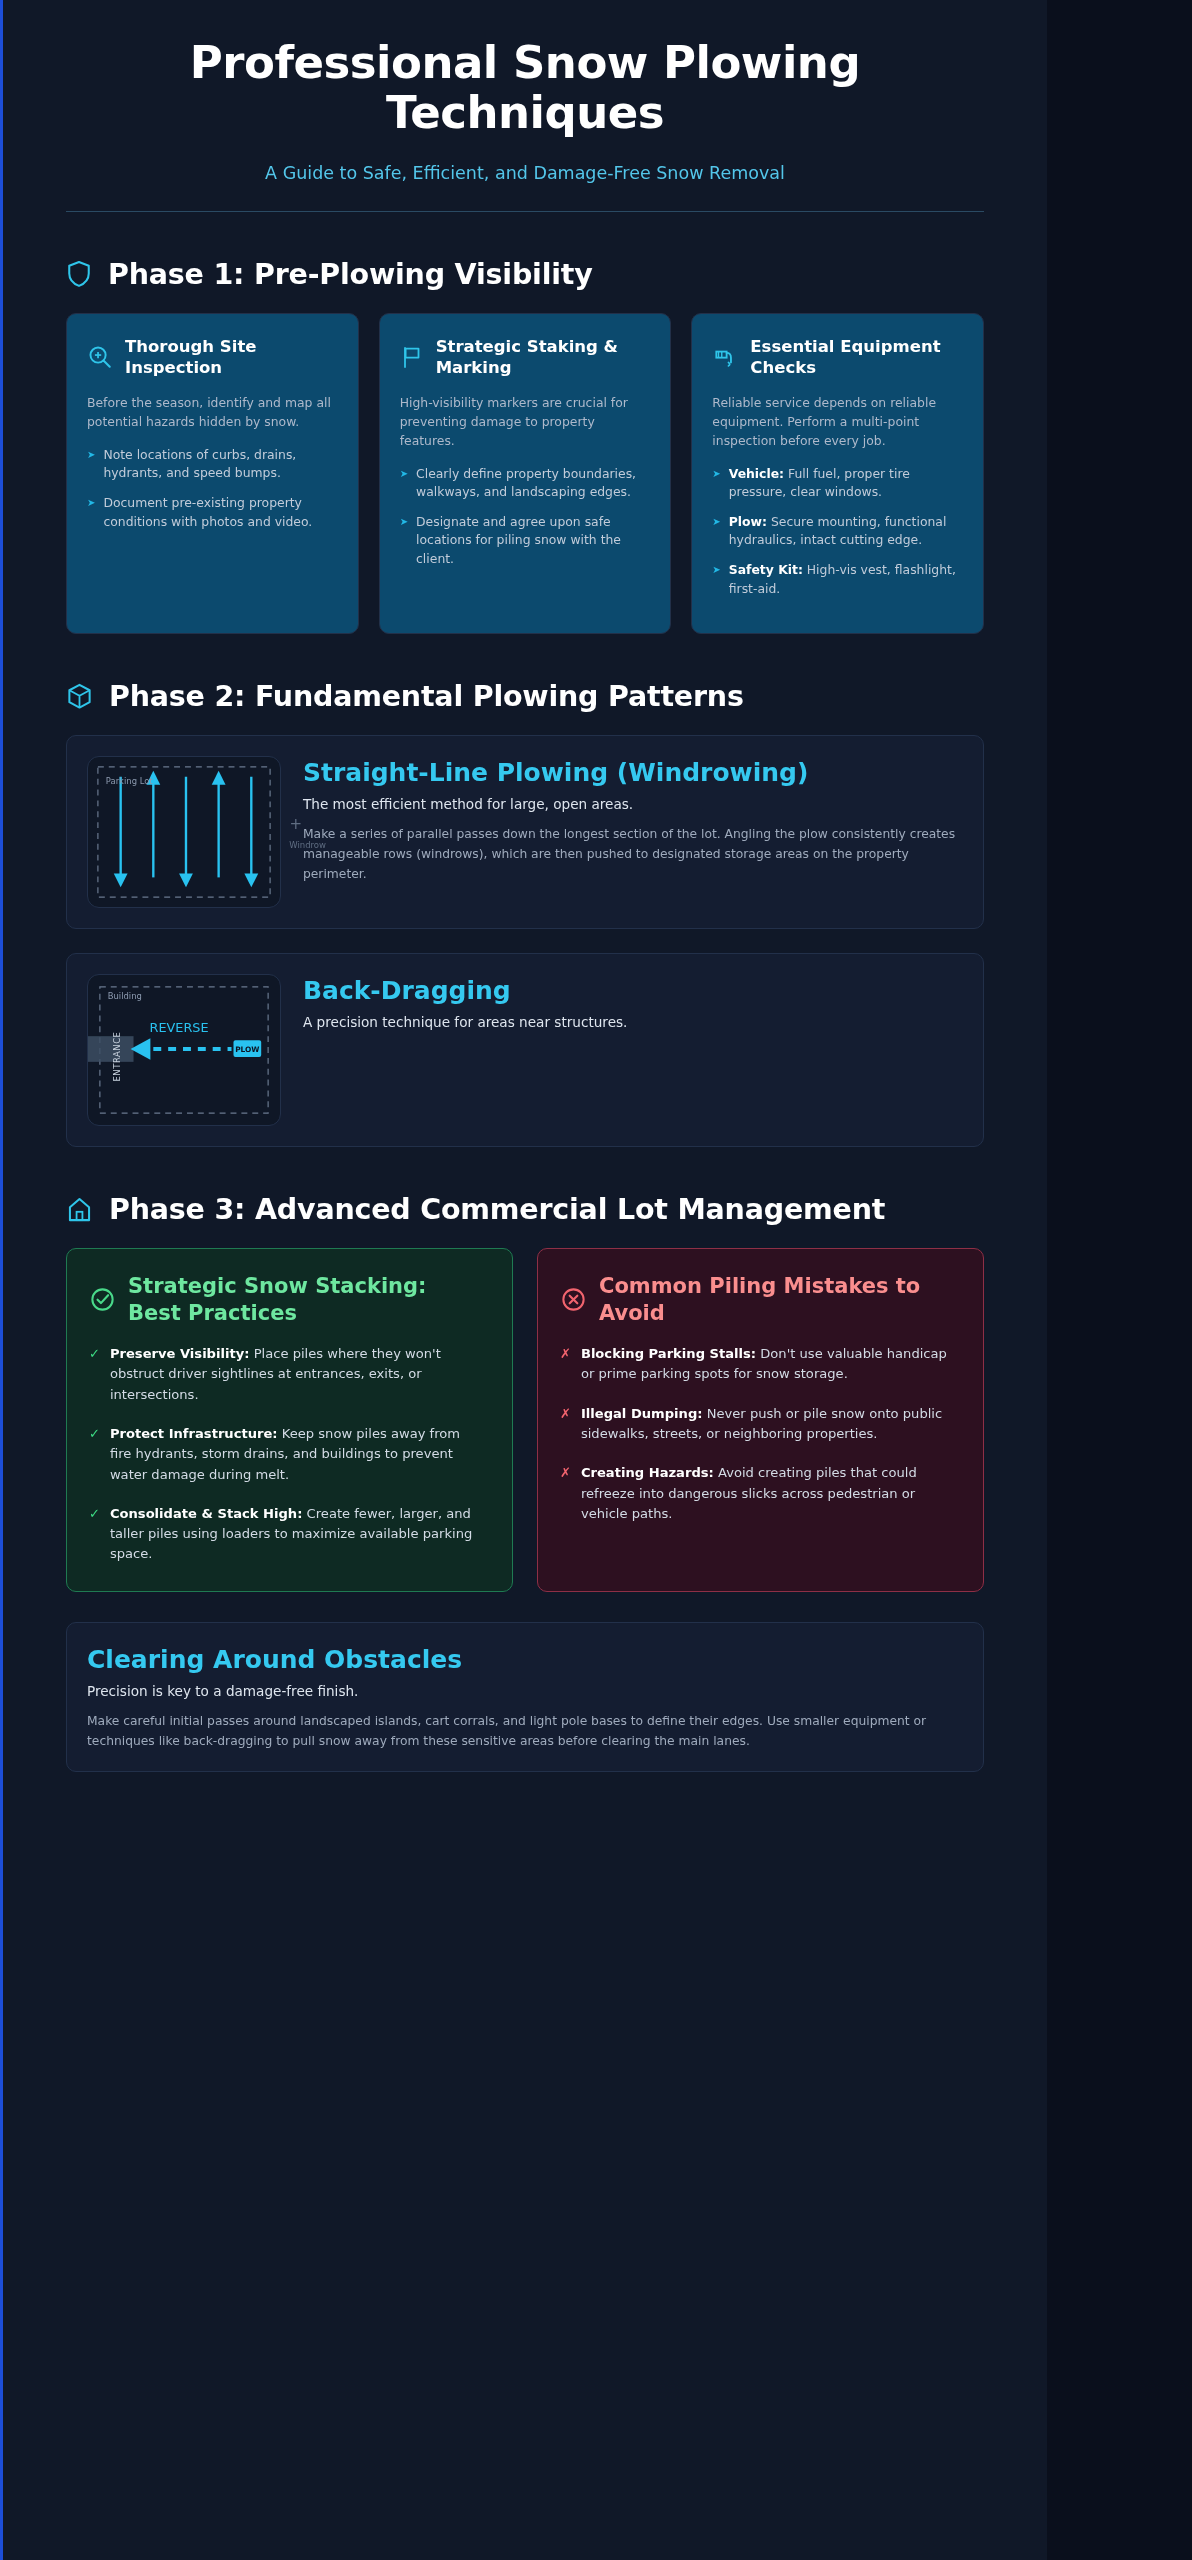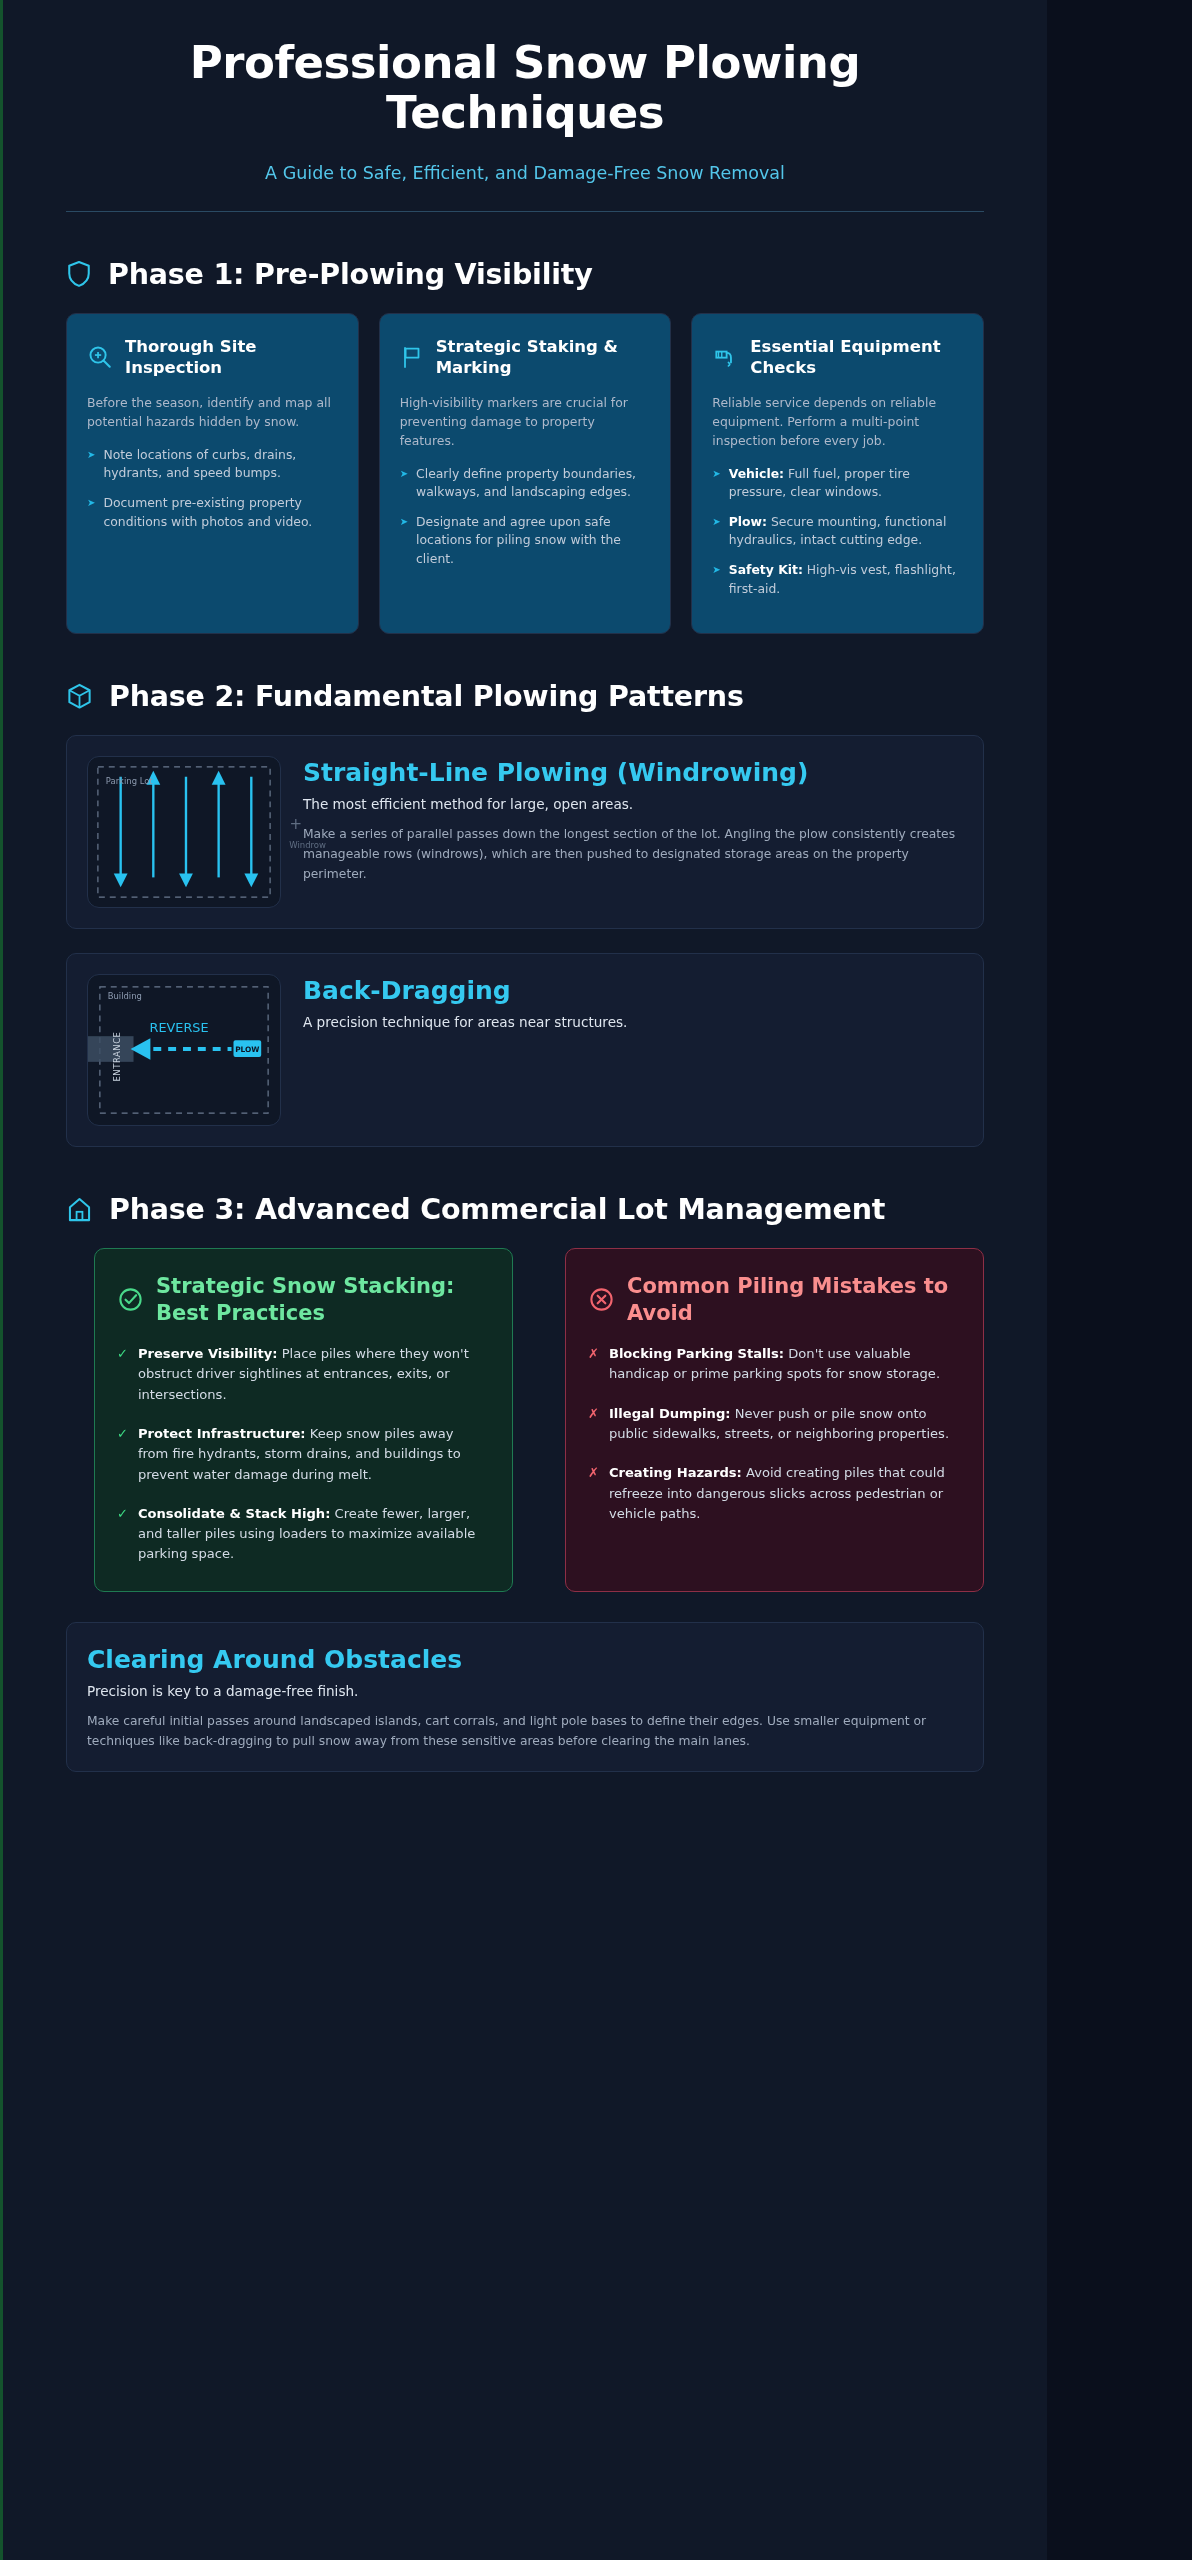--- a/index.html
+++ b/index.html
@@ -5,21 +5,21 @@
   * { box-sizing: border-box; margin: 0; padding: 0; }
   html, body {
     width: 1192px;
     background: #0a0f1c;
     font-family: "DejaVu Sans", sans-serif;
   }
   .page {
     width: 1050px;
     min-height: 2560px;
     background: #101828;
-    border-left: 3px solid #14532d;
+    border-left: 3px solid #1d4ed8;
     border-right: 3px solid #0a0f1c;
     padding: 0 0 40px 0;
     position: relative;
   }
   .inner { padding: 0 63px; }
 
   
   .hero { padding: 38px 0 0 0; text-align: center; }
   .hero h1 {
     font-size: 45px;
@@ -127,21 +127,21 @@
     margin-bottom: 13px;
   }
   .tech-body .body {
     font-size: 12.3px;
     line-height: 1.62;
     color: #9fabbd;
   }
 
   
   .panels { display: flex; gap: 24px; align-items: stretch; }
-  .panel { flex: 1 1 0; border-radius: 10px; padding: 24px 32px 26px 22px; margin-left: 28px; }
+  .panel { flex: 1 1 0; border-radius: 10px; padding: 24px 32px 26px 22px; }
   .panel.good { background: #0e2a23; border: 1px solid #1f7a52; }
   .panel.bad  { background: #2d1020; border: 1px solid #8e2f46; }
   .panel-head { display: flex; align-items: center; gap: 12px; margin-bottom: 18px; }
   .panel-head .ico { flex: 0 0 auto; line-height: 0; }
   .panel-head h3 { font-size: 21px; font-weight: 700; line-height: 1.26; }
   .panel.good h3 { color: #6ee7a0; }
   .panel.bad  h3 { color: #fa8e8e; }
   ul.plist { list-style: none; }
   ul.plist li {
     display: flex; gap: 10px;

